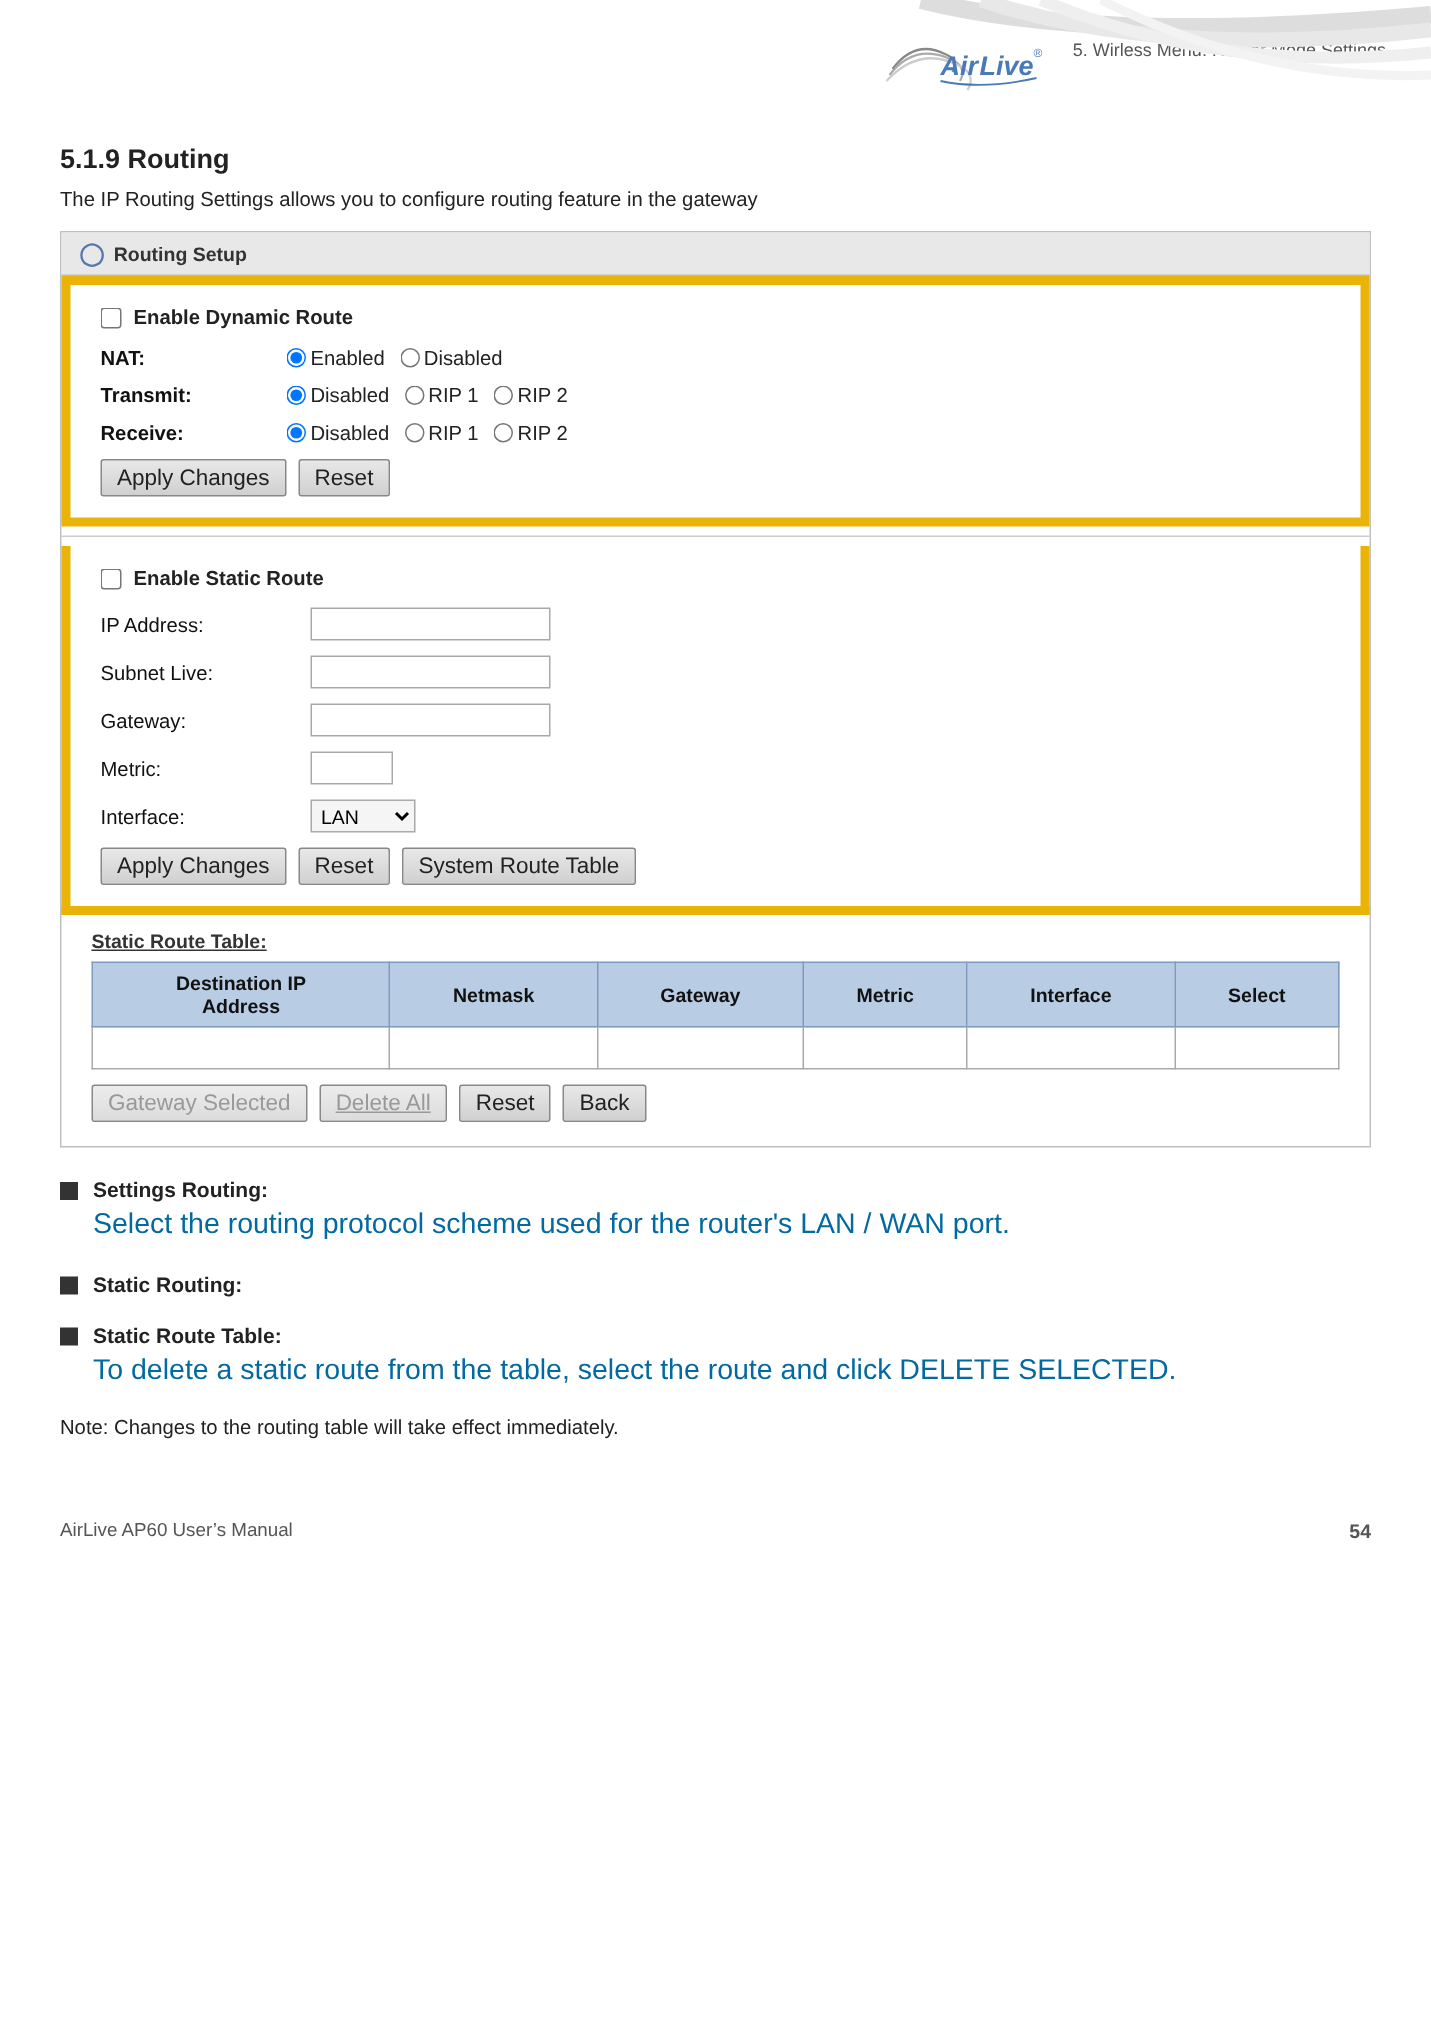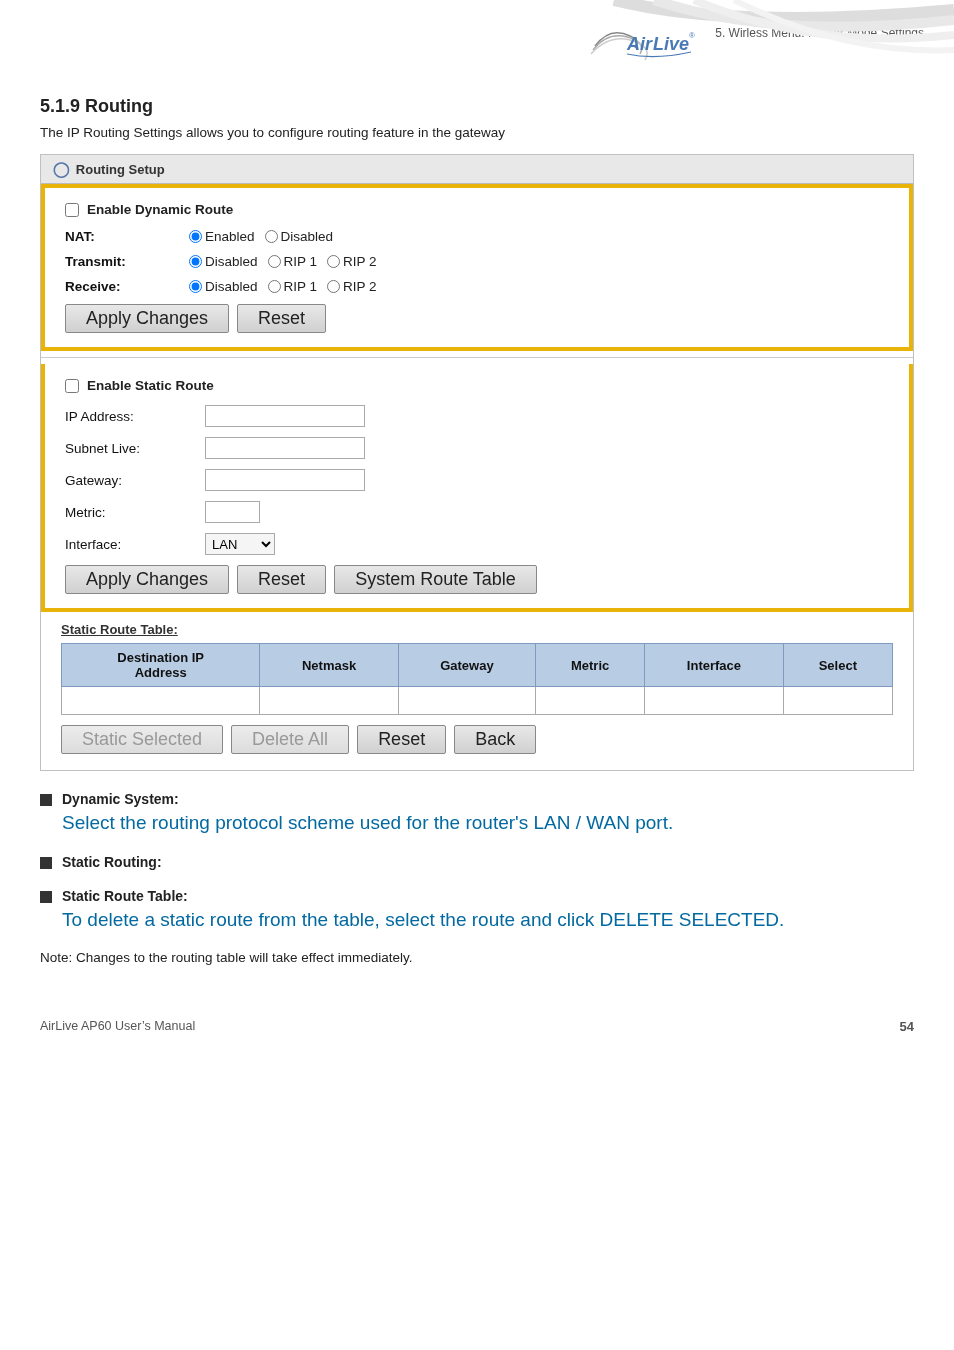--- a/index.html
+++ b/index.html
@@ -148,22 +148,22 @@
       height: 22px;
       font-size: 13px;
       padding: 0 2px;
       width: 70px;
     }
 
     
     .btn {
       border: 1px solid #888;
       background: linear-gradient(to bottom, #e8e8e8, #d0d0d0);
-      padding: 3px 20px;
-      font-size: 18px;
+      padding: 3px 10px;
+      font-size: 15px;
       cursor: pointer;
       color: #222;
       margin-right: 4px;
       border-radius: 2px;
     }
 
     .btn-row {
       display: flex;
       align-items: center;
       margin-top: 6px;
@@ -256,21 +256,21 @@
       font-size: 13px;
     }
 
     
     .routing-panel-wrapper {
       border: 1px solid #c0c0c0;
       margin-bottom: 0;
     }
 
     .inner-panel {
-      border: 4px solid #eab308;
+      border: 6px solid #eab308;
       padding: 14px 16px 14px 20px;
       margin: 0;
     }
 
     
     .curves-container {
       position: absolute;
       top: 0;
       right: 0;
       width: 420px;
@@ -454,35 +454,35 @@
             <td>&nbsp;</td>
             <td>&nbsp;</td>
             <td>&nbsp;</td>
             <td>&nbsp;</td>
             <td>&nbsp;</td>
           </tr>
         </tbody>
       </table>
 
       <div class="btn-row" style="margin-top:10px;">
-        <button class="btn" disabled="" style="color:#999; background:linear-gradient(to bottom,#ececec,#dcdcdc);">Static Selected</button>
-        <button class="btn" disabled="" style="color:#999; background:linear-gradient(to bottom,#ececec,#dcdcdc);">Delete All</button>
+        <button class="btn" disabled="" style="color:#999; background:linear-gradient(to bottom,#ececec,#dcdcdc);">Gateway Selected</button>
+        <button class="btn" disabled="" style="color:#999; background:linear-gradient(to bottom,#ececec,#dcdcdc);text-decoration:underline;">Delete All</button>
         <button class="btn">Reset</button>
         <button class="btn">Back</button>
       </div>
     </div>
 
   </div>
 
   <div class="bullet-section">
 
     <div class="bullet-item">
       <div class="bullet-square"></div>
       <div class="bullet-content">
-        <div class="bullet-title">Dynamic System:</div>
+        <div class="bullet-title">Settings Routing:</div>
         <div class="bullet-text">Select the routing protocol scheme used for the router's LAN / WAN port.</div>
       </div>
     </div>
 
     <div class="bullet-item">
       <div class="bullet-square"></div>
       <div class="bullet-content">
         <div class="bullet-title">Static Routing:</div>
       </div>
     </div>

